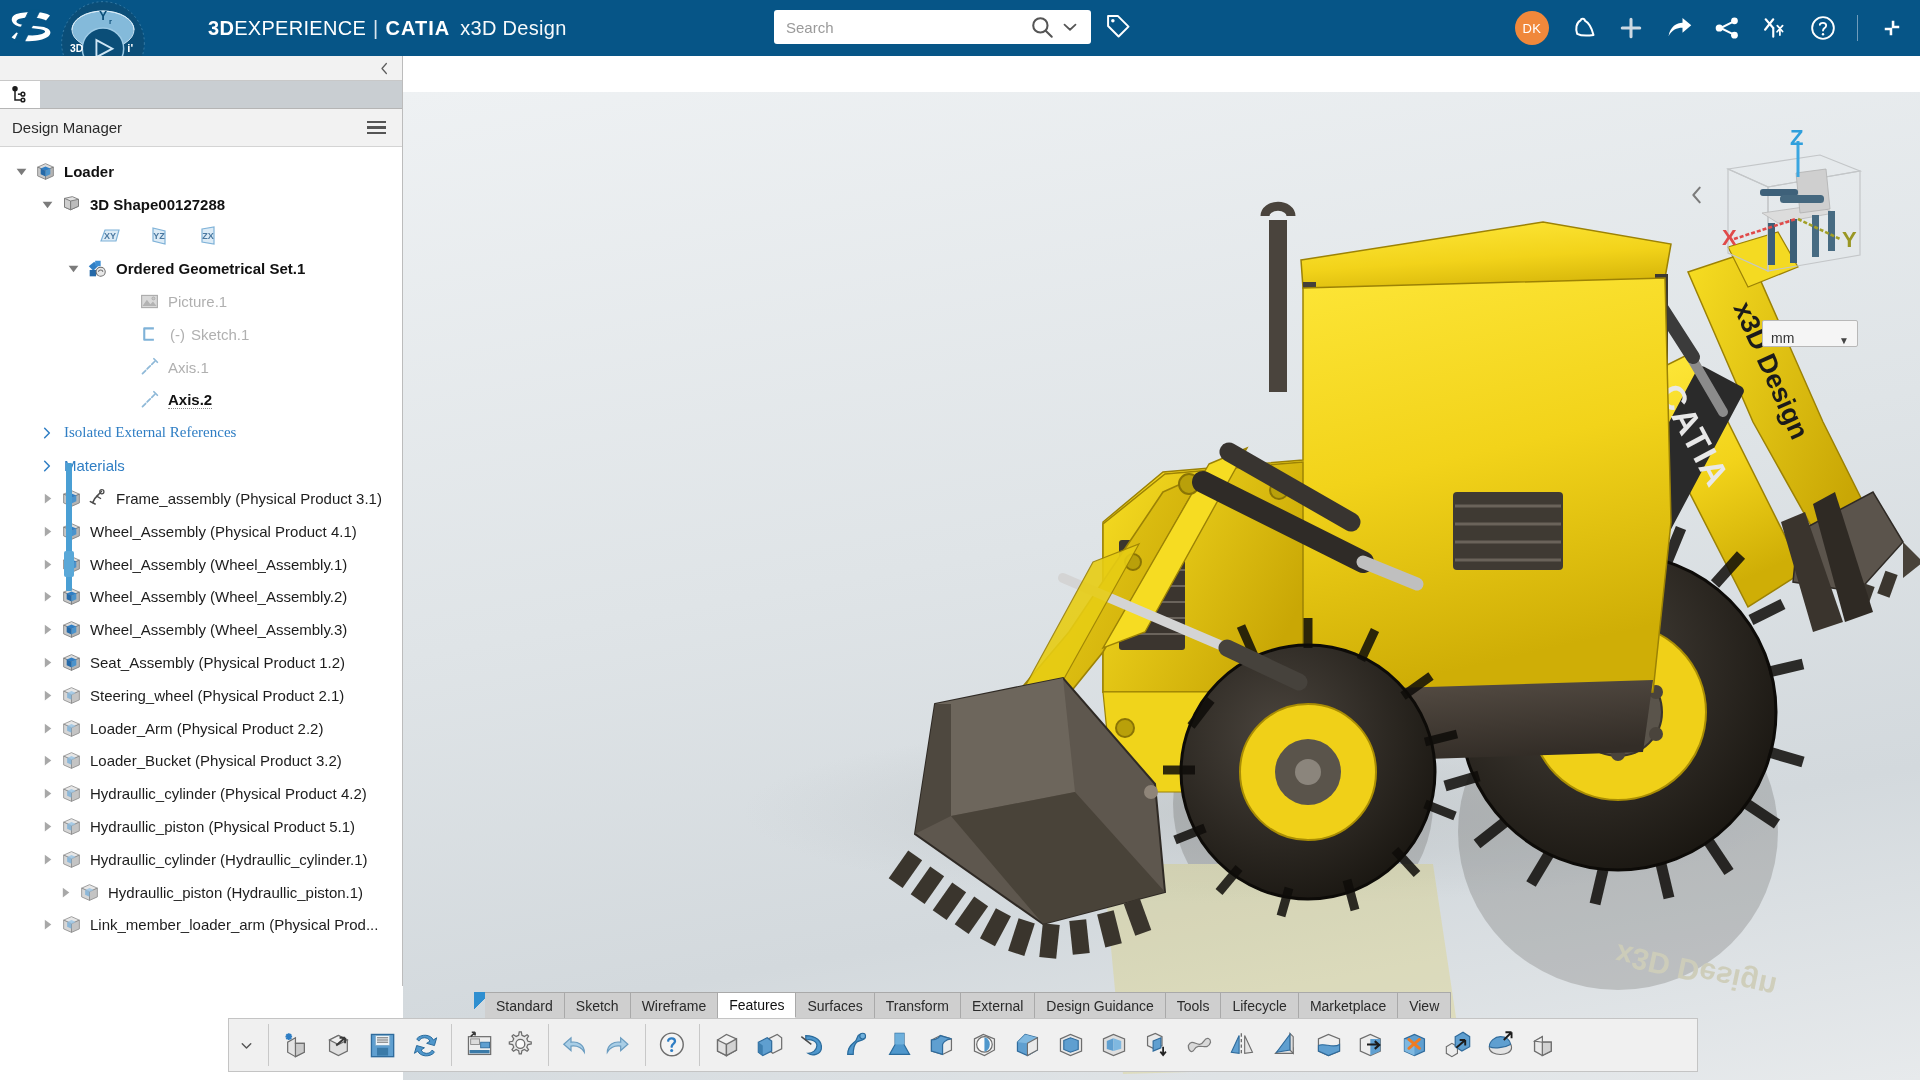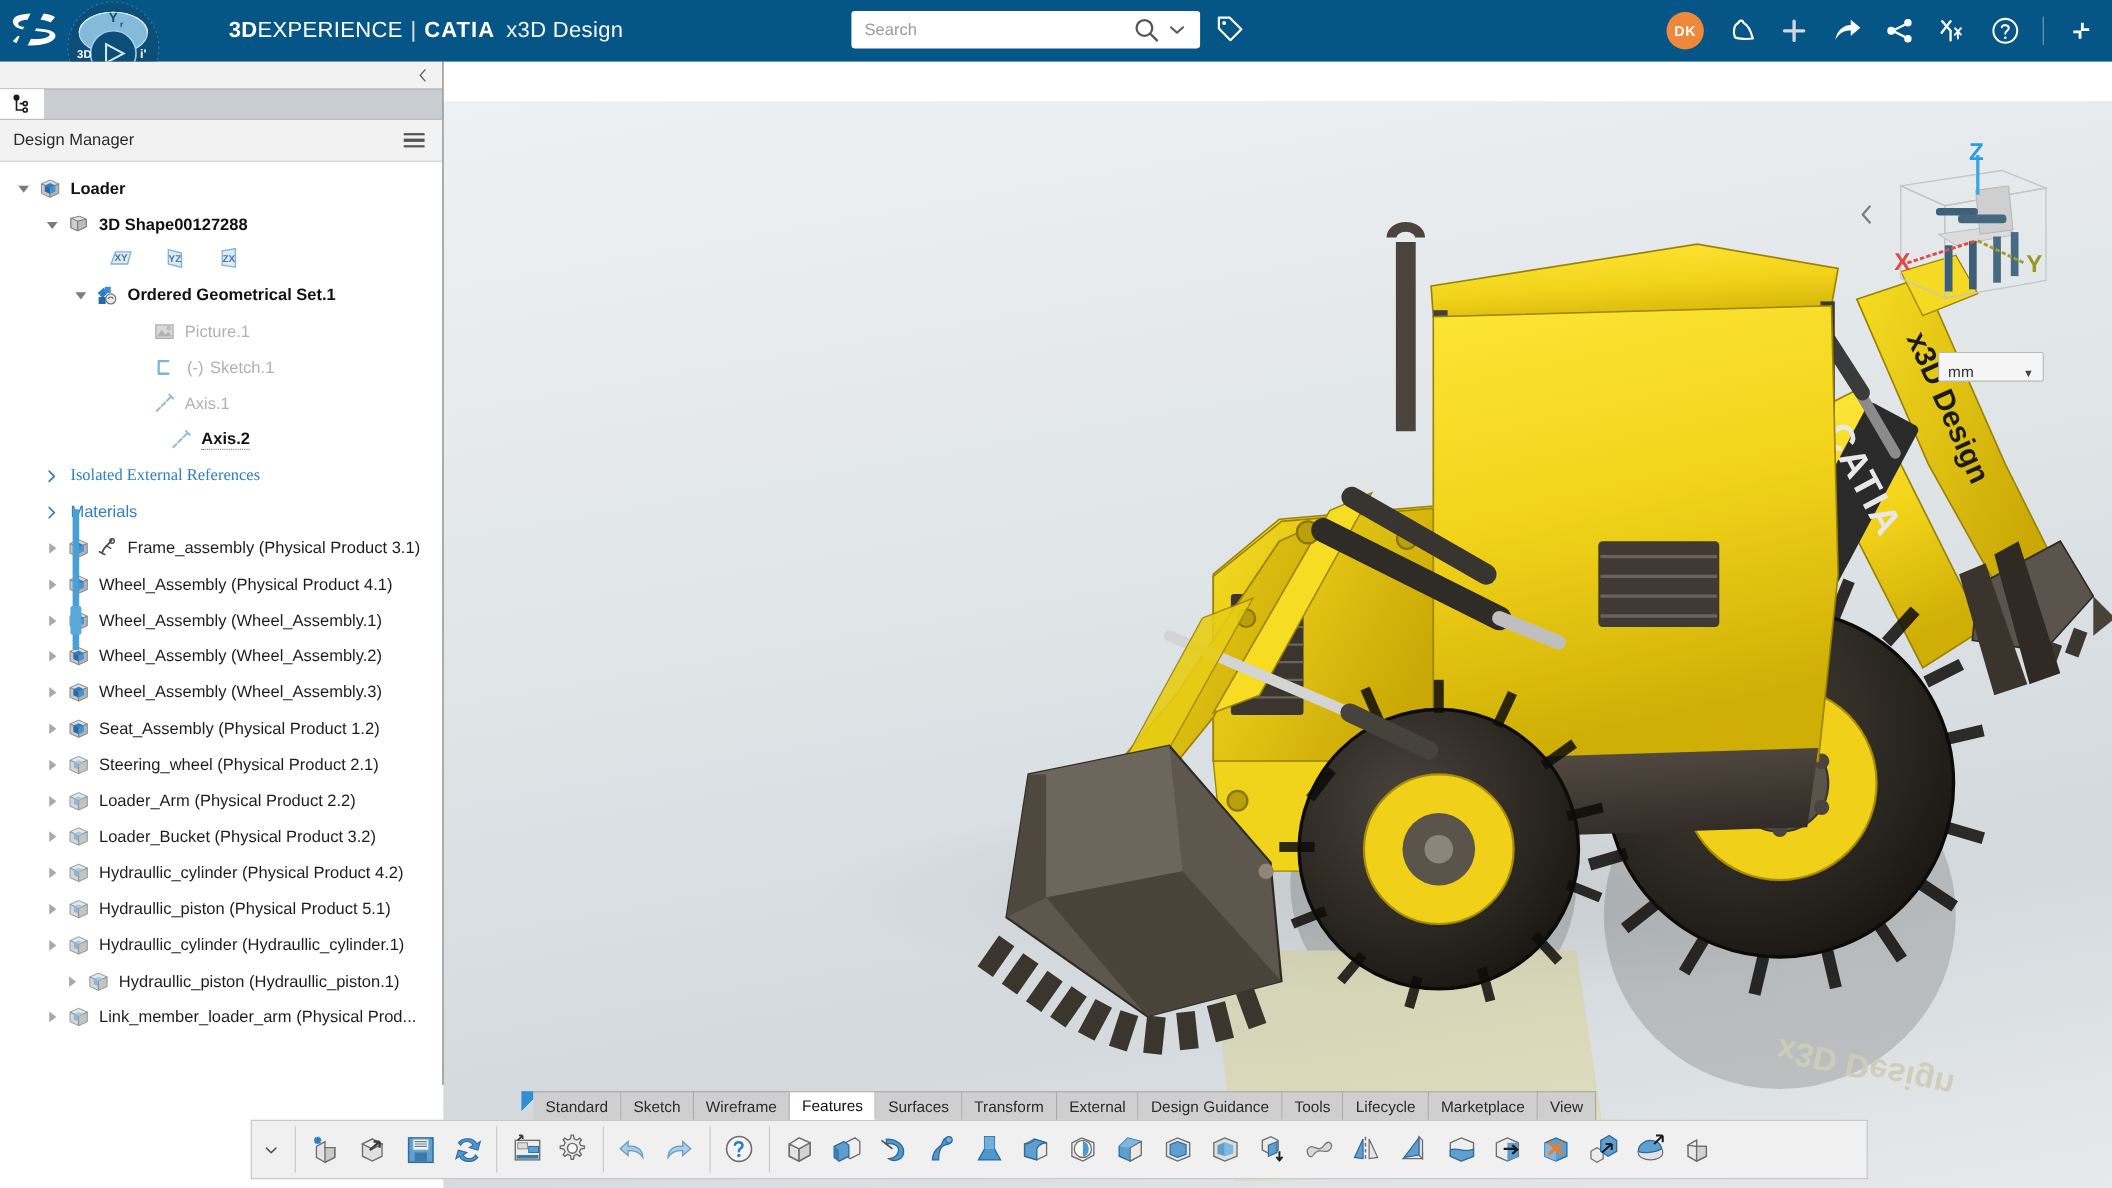--- a/index.html
+++ b/index.html
@@ -39,21 +39,21 @@
     color: #333; padding: 0 12px;
   }
   .search-input::placeholder { color: #9a9a9a; }
   .search-ico { width: 26px; height: 26px; margin-right: 4px; cursor: pointer; }
   .search-chev { width: 22px; height: 22px; margin-right: 10px; cursor: pointer; }
   .tag-ico { position: absolute; left: 1104px; top: 12px; width: 28px; height: 28px; cursor: pointer; }
 
   .top-right { position: absolute; right: 14px; top: 0; height: 56px; display: flex; align-items: center; gap: 20px; }
   .avatar {
     width: 34px; height: 34px; border-radius: 50%; background: #f0883b;
-    color: #fff; font-size: 13px; font-weight: bold; display: flex;
+    color: #fff; font-size: 13px; font-weight: normal; display: flex;
     align-items: center; justify-content: center; letter-spacing: .5px;
   }
   .tr-ico { width: 28px; height: 28px; cursor: pointer; }
   .tr-div { width: 1px; height: 26px; background: #6f9cbb; }
 
   
   .leftpanel {
     position: absolute; left: 0; top: 56px; width: 403px; height: 930px;
     background: #000000; border-right: 1px solid #bcbcbc;
   }
@@ -622,21 +622,21 @@
         <div class="trow" style="padding-left: 114px;">
           <span class="tw"></span>
           <span class="ticon">
             <svg viewBox="0 0 24 24" width="21" height="21">
               <path d="M4 19 L19 4" stroke="#8fb9d8" stroke-width="2" stroke-dasharray="5 2.5" stroke-linecap="round"></path>
               <path d="M17 2 L21 6" stroke="#8fb9d8" stroke-width="2" stroke-linecap="round"></path>
             </svg>
           </span>
           <span class="tlabel dim">Axis.1</span>
         </div>
-        <div class="trow" style="padding-left: 114px; margin-left: 15px;">
+        <div class="trow" style="padding-left: 114px;">
           <span class="tw"></span>
           <span class="ticon">
             <svg viewBox="0 0 24 24" width="21" height="21">
               <path d="M4 19 L19 4" stroke="#8fb9d8" stroke-width="2" stroke-dasharray="5 2.5" stroke-linecap="round"></path>
               <path d="M17 2 L21 6" stroke="#8fb9d8" stroke-width="2" stroke-linecap="round"></path>
             </svg>
           </span>
           <span class="tlabel current">Axis.2</span>
         </div>
         <div class="trow" style="padding-left: 36px; font-family: Liberation Serif, serif;">

